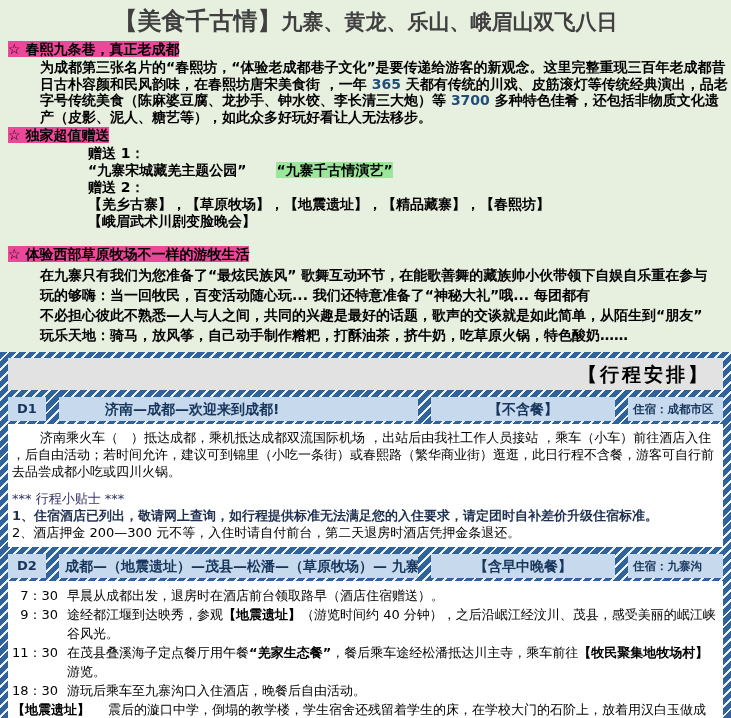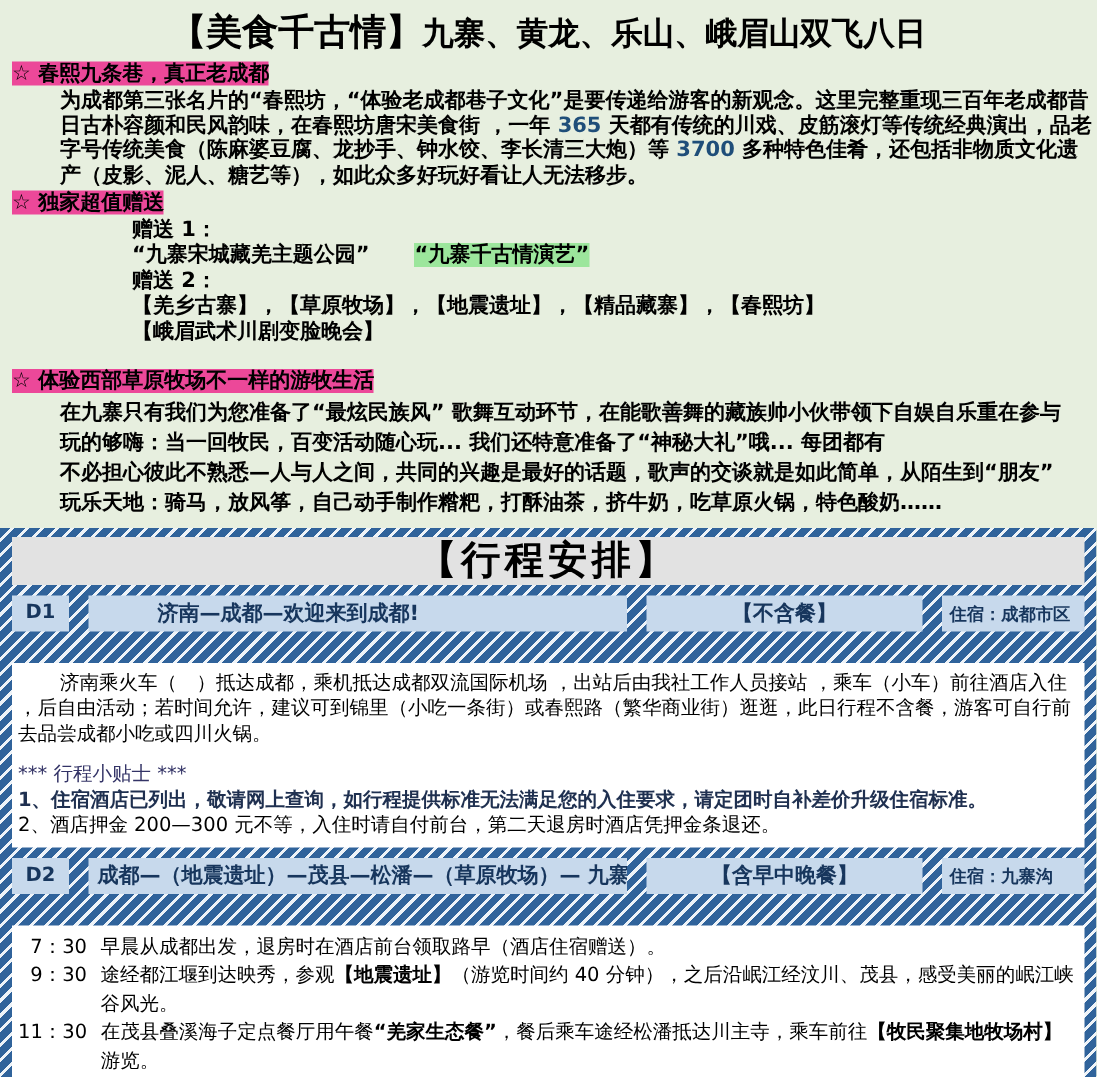--- a/index.html
+++ b/index.html
@@ -2,21 +2,21 @@
 <html><head>
 <meta charset="utf-8">
 <style>
   html,body{margin:0;padding:0;}
   body{
     width:731px;height:718px;overflow:hidden;
     background:#e7efdf;
     font-family:"DejaVu Sans",sans-serif;
     color:#000;
   }
-  .page-title{text-align:center;padding:5px 0 2px 0;font-weight:bold;color:#000000;white-space:nowrap;}
+  .page-title{text-align:center;padding:5px 0 2px 0;font-weight:bold;color:#404040;white-space:nowrap;}
   .page-title .t-bracket{font-size:24px;}
   .page-title .t-rest{font-size:21px;}
 
   .sec-head{margin:2px 0 0 8px;font-size:14px;font-weight:bold;line-height:17px;}
   .hl-gray{background:#ec4899;}
   .hl-green{background:#9ce69c;}
 
   .intro{margin:1px 3px 0 40px;font-size:14px;font-weight:bold;line-height:16.5px;}
   .num{color:#1f4e79;}
 
@@ -28,33 +28,33 @@
 
   .sec3{margin-top:16px;}
   .sec3-lines{margin:2px 3px 0 40px;font-size:14px;font-weight:bold;line-height:20px;}
 
   .itable{
     margin-top:7px;
     background:repeating-linear-gradient(135deg,#30639b 0px,#30639b 5px,#eef3f8 5px,#eef3f8 7px);
     padding:6px 8px 8px 8px;
   }
   .ihead{
-    background:#e2e2e2;text-align:center;font-size:26px;font-weight:bold;
+    background:#e2e2e2;text-align:right;font-size:19px;font-weight:bold;
     letter-spacing:3px;padding:3px 13px;line-height:26px;
   }
   .day-row{display:flex;gap:13px;margin-top:7px;}
   .cell{background:#c7d9ec;color:#17365d;font-weight:bold;padding:3px 4px;line-height:18px;white-space:nowrap;overflow:hidden;}
   .c-day{flex:0 0 30px;text-align:center;font-size:13px;}
   .c-route{flex:1 1 auto;font-size:14px;}
   .c-route.d1{padding-left:46px;}
   .c-route.d2{padding-left:6px;}
   .c-meals{flex:0 0 176px;text-align:center;font-size:14px;}
   .c-stay{flex:0 0 86px;font-size:11.5px;padding-left:5px;}
 
-  .content{background:#ffffff;margin-top:21px;padding:5px 7px 6px 4px;font-size:13px;line-height:17px;}
+  .content{background:#ffffff;margin-top:3px;padding:5px 7px 6px 4px;font-size:13px;line-height:17px;}
   .d1-desc{text-indent:28px;}
   .tips-title{color:#333366;font-weight:normal;margin-top:10px;}
   .tip-bold{color:#1f3050;font-weight:bold;}
   .tip-normal{color:#000;}
 
   .d2-content{line-height:19px;}
   .sched-row{display:flex;}
   .s-time{flex:0 0 46px;text-align:right;white-space:pre;}
   .s-text{flex:1 1 auto;padding-left:9px;}
   .note{display:flex;}

